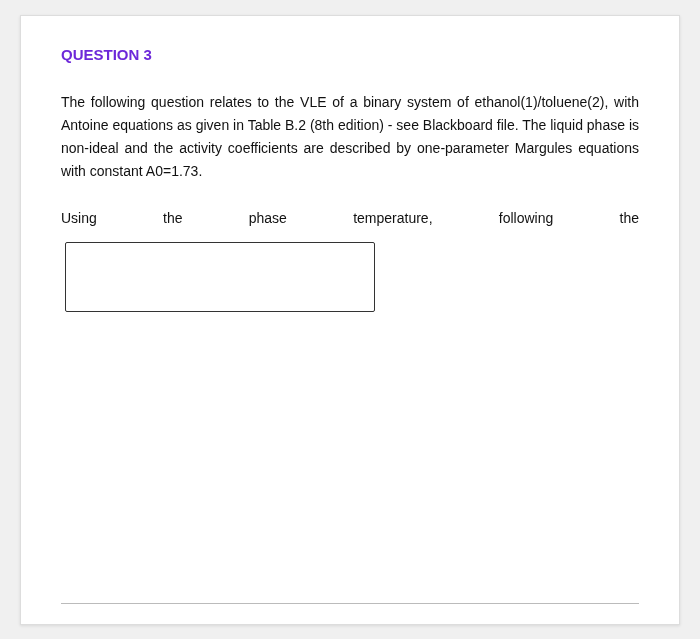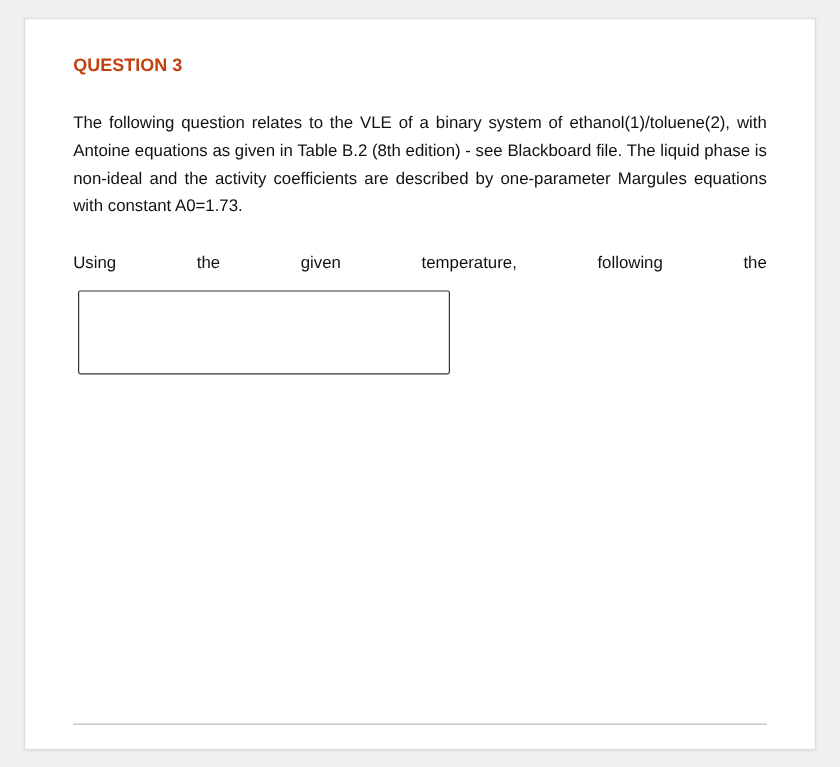--- a/index.html
+++ b/index.html
@@ -25,21 +25,21 @@
       padding: 30px 40px;
       position: relative;
       border: 1px solid #ddd;
       box-shadow: 0 1px 3px rgba(0,0,0,0.1);
     }
 
     .question-title {
       font-weight: bold;
       font-size: 15px;
       margin-bottom: 28px;
-      color: #c2410c;
+      color: #6d28d9;
     }
 
     .question-body {
       font-size: 14px;
       line-height: 1.65;
       color: #111;
       text-align: justify;
       margin-bottom: 24px;
       margin-top: 24px;
     }
@@ -90,21 +90,21 @@
 <div class="page">
 
   <div class="question-title">QUESTION 3</div>
 
   <div class="question-body">The following question relates to the VLE of a binary system of ethanol(1)/toluene(2), with Antoine equations as given in Table B.2 (8th edition) - see Blackboard file. The liquid phase is non-ideal and the activity coefficients are described by one-parameter Margules equations with constant  A0=1.73.</div>
 
   <div class="part-text">
     <div class="using-line">
       <span>Using</span>
       <span>the</span>
-      <span>given</span>
+      <span>phase</span>
       <span>temperature,</span>
       <span>following</span>
       <span>the</span>
     </div>
   </div>
 
   <div class="answer-box"></div>
 
   <div class="bottom-line"></div>
 </div>

